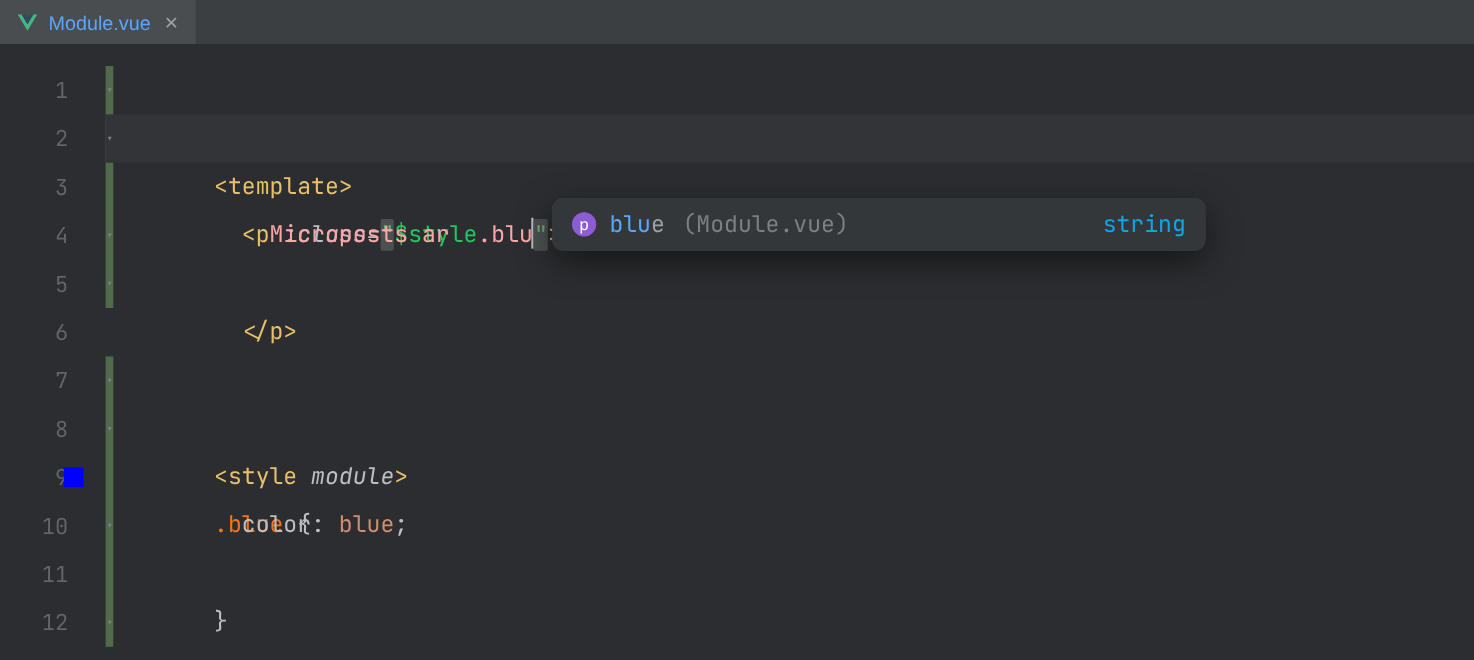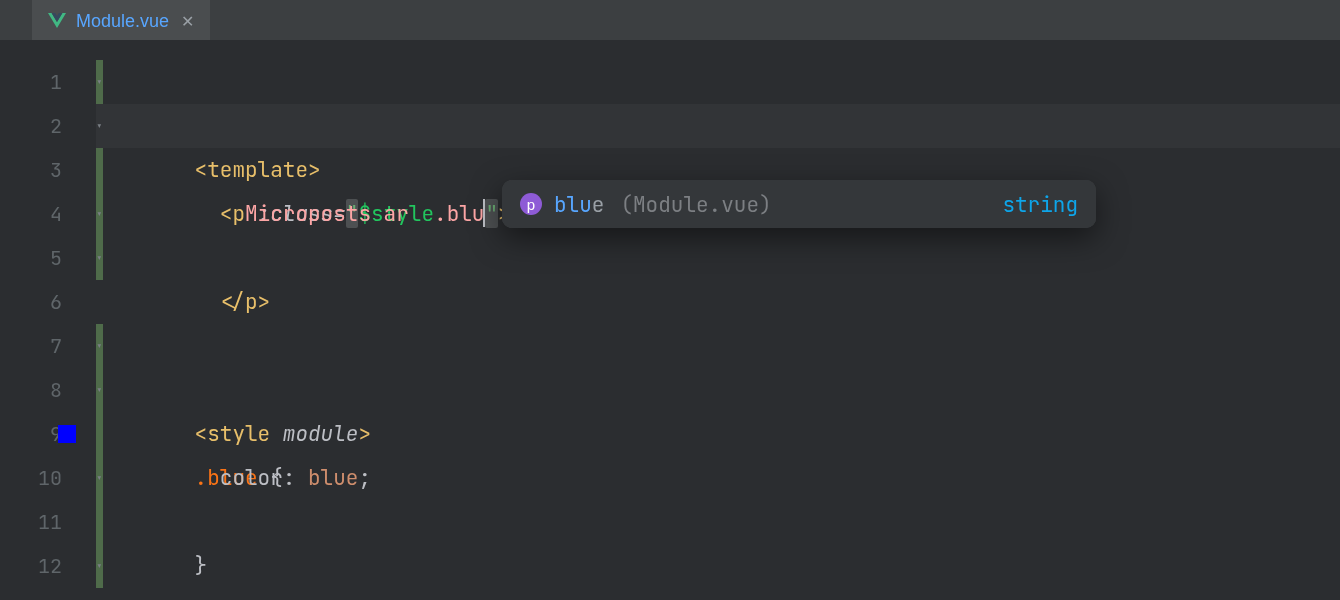--- a/index.html
+++ b/index.html
@@ -12,21 +12,20 @@
     font-size: 20px;
     color: #bcbec4;
   }
 
   
   .tab-bar {
     display: flex;
     align-items: stretch;
     height: 40px;
     background: #3c3f41;
-    padding-left: 32px;
   }
   .tab {
     display: flex;
     align-items: center;
     gap: 10px;
     padding: 0 14px 0 16px;
     background: #4a4d4f;
     color: #58a6ff;
     font-family: -apple-system, BlinkMacSystemFont, "Segoe UI", sans-serif;
     font-size: 18px;

